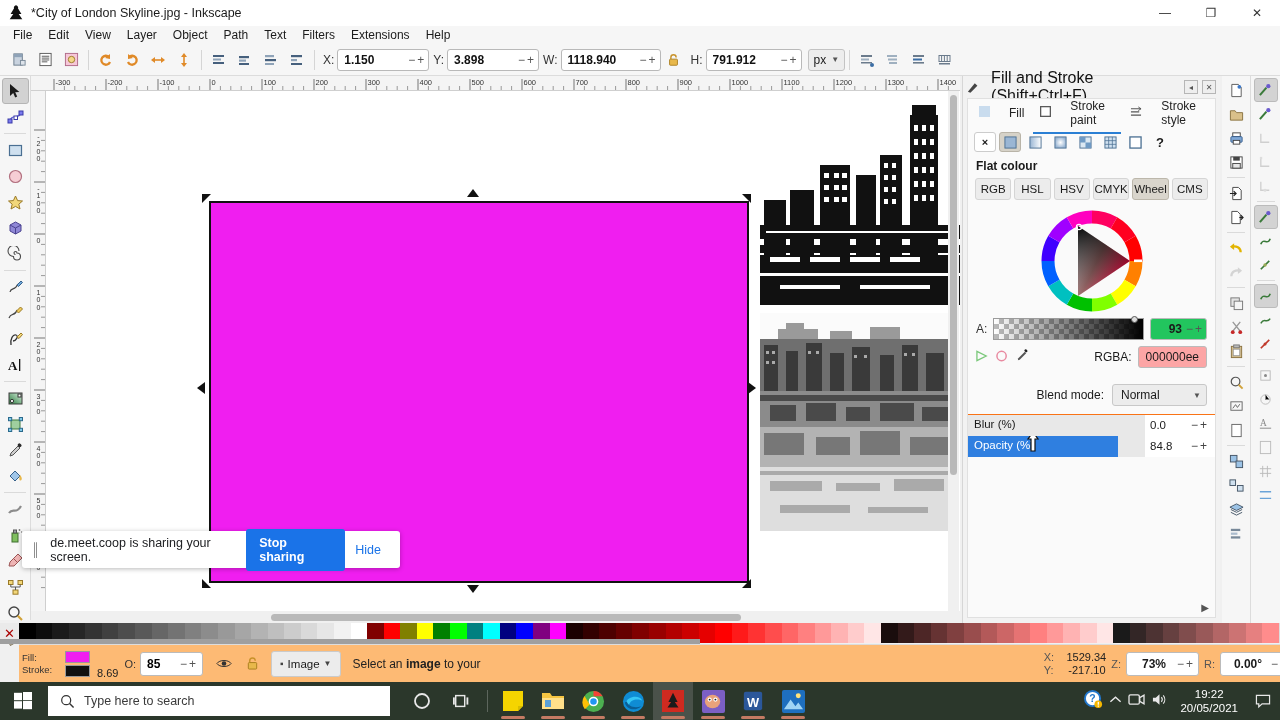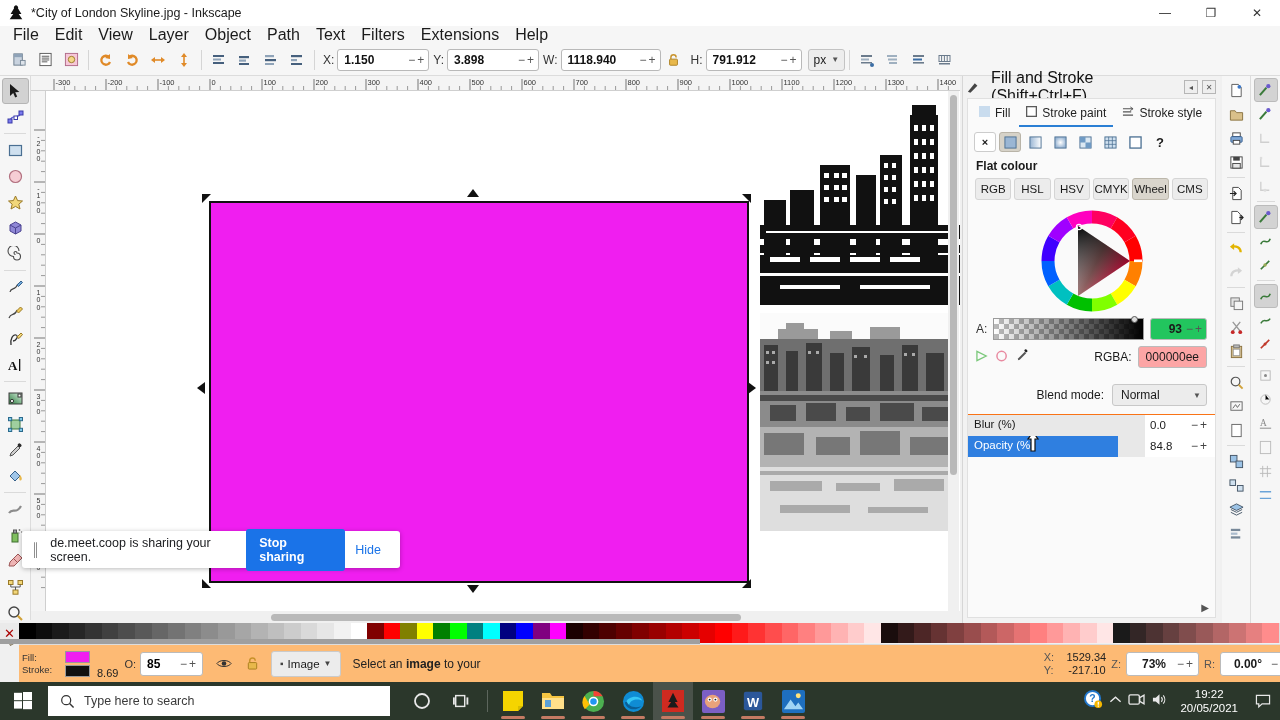--- a/index.html
+++ b/index.html
@@ -21,21 +21,21 @@
   .title-text { font-size:12.5px; color:#1b1b1b; }
   .win-btns { position:absolute; right:0; top:0; height:26px; display:flex; }
   .win-btn { width:46px; height:26px; display:flex; align-items:center; justify-content:center;
              color:#333; font-size:12px; }
 
   
   .menubar {
     position:absolute; left:0; top:26px; width:1280px; height:18px;
     background:#f6f6f6; display:flex; align-items:center; padding-left:5px;
   }
-  .menu-item { padding:1px 8px; font-size:16px; color:#1b1b1b; line-height:16px; }
+  .menu-item { padding:1px 8px; font-size:12px; color:#1b1b1b; line-height:16px; }
 
   
   .cmdbar {
     position:absolute; left:0; top:44px; width:1280px; height:32px;
     background:#f6f6f6; display:flex; align-items:center;
     border-bottom:1px solid #dcdcdc;
   }
   .tbtn { width:26px; height:26px; display:flex; align-items:center; justify-content:center;
           border-radius:3px; flex:none; }
   .tsep { width:1px; height:20px; background:#d5d5d5; margin:0 4px; flex:none; }
@@ -151,21 +151,21 @@
     background:#f2f2f2; border-left:1px solid #d6d6d6;
   }
   .dock-header { display:flex; align-items:center; height:22px; padding:0 4px; }
   .dock-title { font-size:16px; color:#111; margin-left:12px; }
   .dock-hbtn { width:14px; height:14px; border:1px solid #b6b6b6; background:#eee;
                font-size:8px; color:#555; display:flex; align-items:center; justify-content:center;
                margin-left:4px; }
   .dock-body { margin:0 4px; background:#fafafa; border:1px solid #e0e0e0;
                height:520px; position:relative; }
   .fs-tabs { display:flex; align-items:center; height:28px; padding:2px 4px 0; gap:2px;}
-  .fs-tab { display:flex; align-items:center; gap:5px; padding:4px 7px 5px; font-size:12px;
+  .fs-tab { display:flex; align-items:center; gap:19px; padding:4px 7px 5px; font-size:12px;
             color:#222; border-bottom:2px solid transparent; }
   .fs-tab.active { border-bottom:2px solid #2a7fd4; }
   .paint-row { display:flex; align-items:center; gap:3px; padding:5px 6px 4px; }
   .paint-btn { width:22px; height:20px; border-radius:3px; display:flex;
                align-items:center; justify-content:center; }
   .paint-btn.sel { background:#d6d2c8; border:1px solid #b9b4a8; }
   .flat-title { font-size:12px; font-weight:bold; padding:3px 8px 5px; }
   .model-row { display:flex; gap:3px; padding:0 7px 6px; }
   .model-btn { flex:1; text-align:center; font-size:11.5px; padding:4px 0; background:#ececec;
                border:1px solid #d5d5d5; border-radius:3px; }

